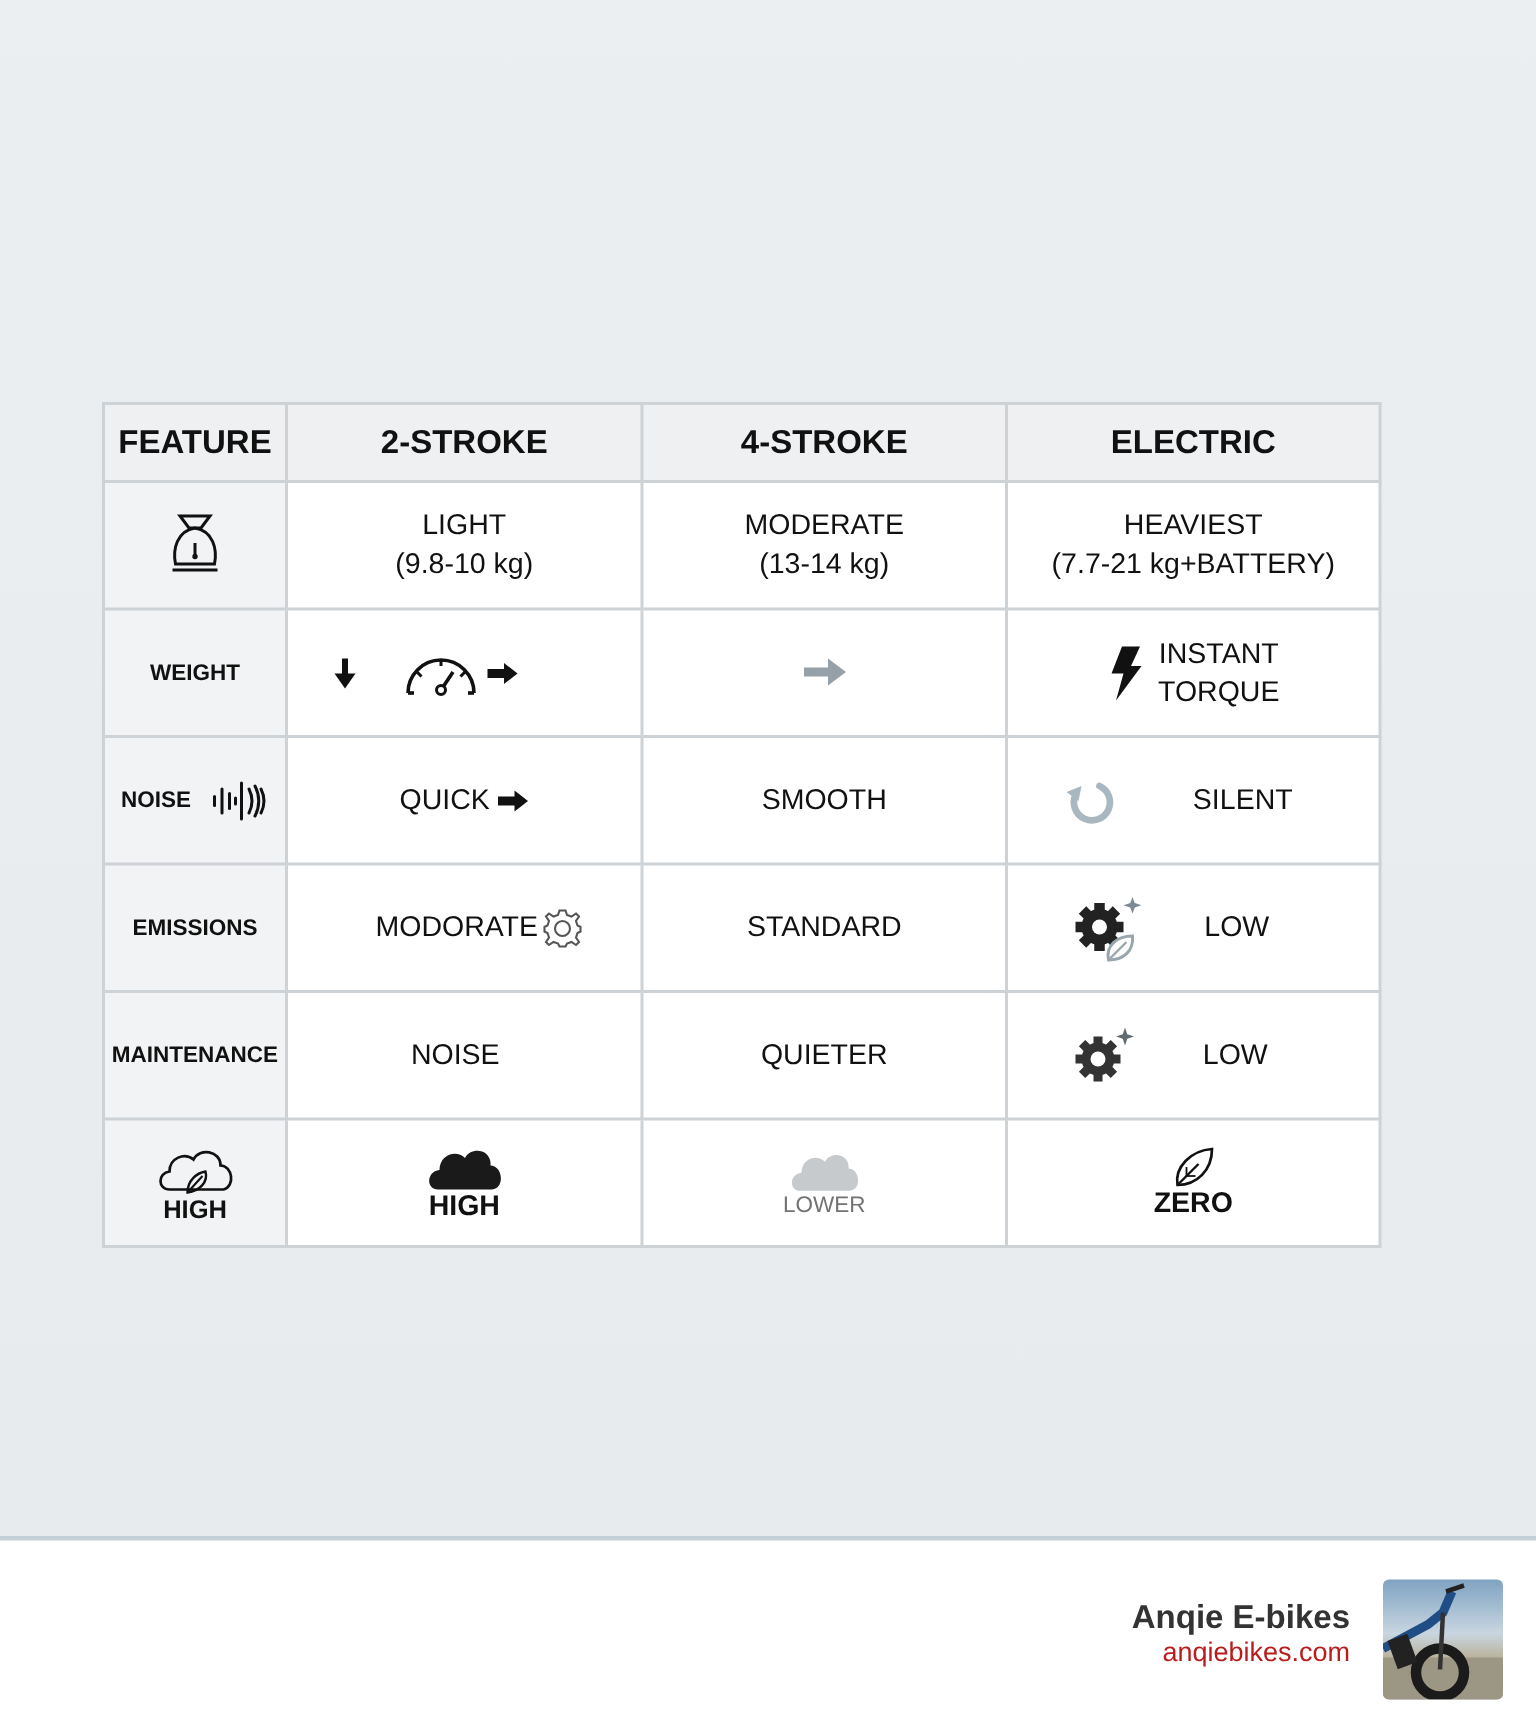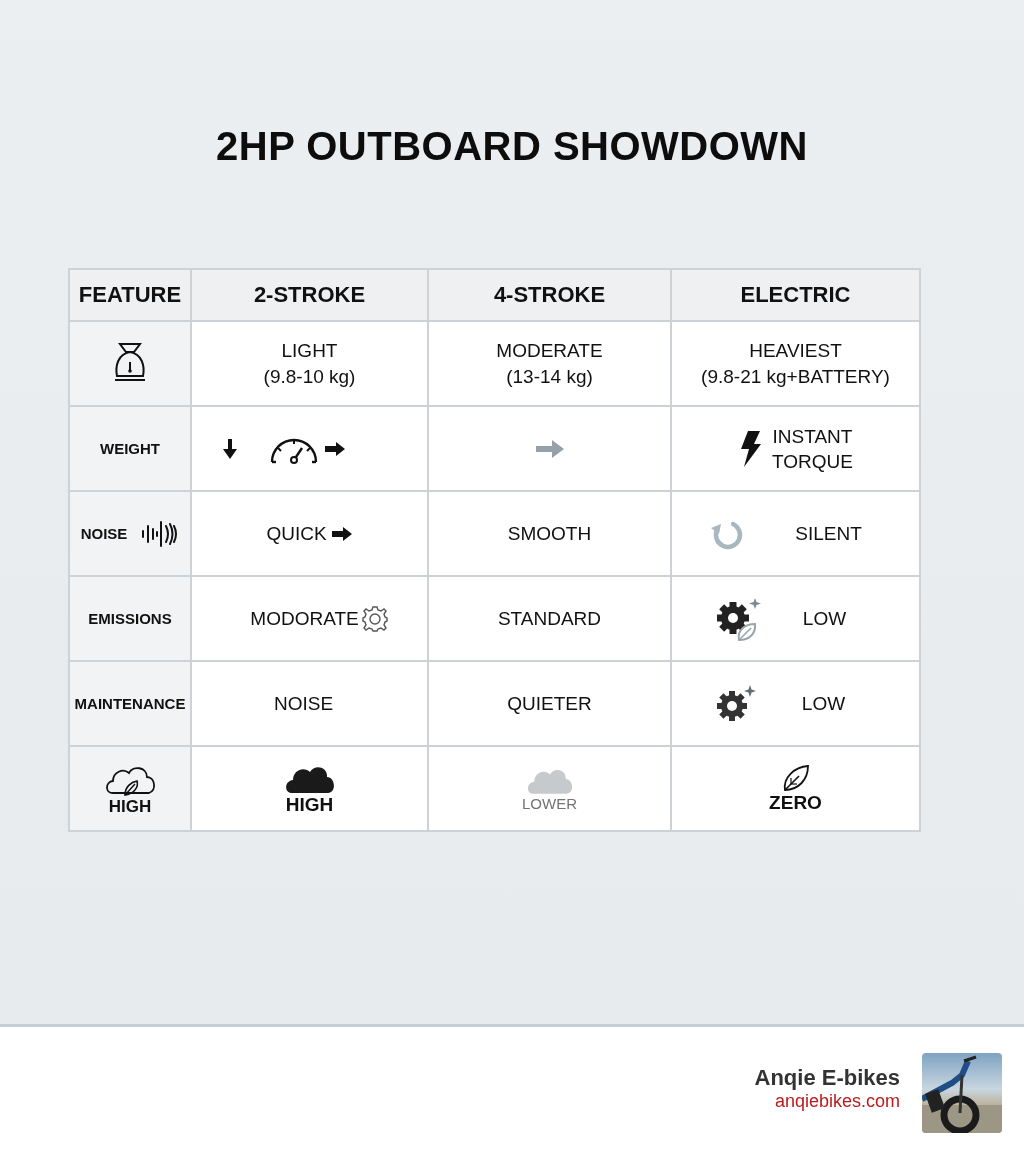--- a/index.html
+++ b/index.html
@@ -49,21 +49,20 @@
   .brand-img {
     position: absolute; right: 22px; top: 26px; width: 80px; height: 80px;
     border-radius: 4px; overflow: hidden;
     background: linear-gradient(180deg, #7fa3c2 0%, #c8d6e0 45%, #b7a98c 70%, #8d8a7c 100%);
   }
 </style>
 </head>
 <body>
 
 <div class="canvas">
-  <div class="title">2HP OUTBOARD SHOWDOWN</div>
 
   <table class="cmp">
     <colgroup>
         <col class="col0">
         <col class="col1">
         <col class="col2">
         <col class="col3">
       </colgroup>
     <tbody>
         <tr>
@@ -86,21 +85,21 @@
       <td class="two-line">
         <div>LIGHT</div>
         <div>(9.8-10 kg)</div>
       </td>
       <td class="two-line">
         <div>MODERATE</div>
         <div>(13-14 kg)</div>
       </td>
       <td class="two-line">
         <div>HEAVIEST</div>
-        <div>(9.8-21 kg+BATTERY)</div>
+        <div>(7.7-21 kg+BATTERY)</div>
       </td>
     </tr>
 
     <tr>
       <td class="feat">WEIGHT</td>
       <td>
         <div class="flex" style="justify-content:flex-start; padding-left:30px; gap:30px;">
           <svg class="icon" width="16" height="22" viewBox="0 0 16 22">
             <rect x="6" y="1" width="4" height="12" fill="#111"></rect>
                 <path d="M1 11 H15 L8 21 Z" fill="#111"></path>

